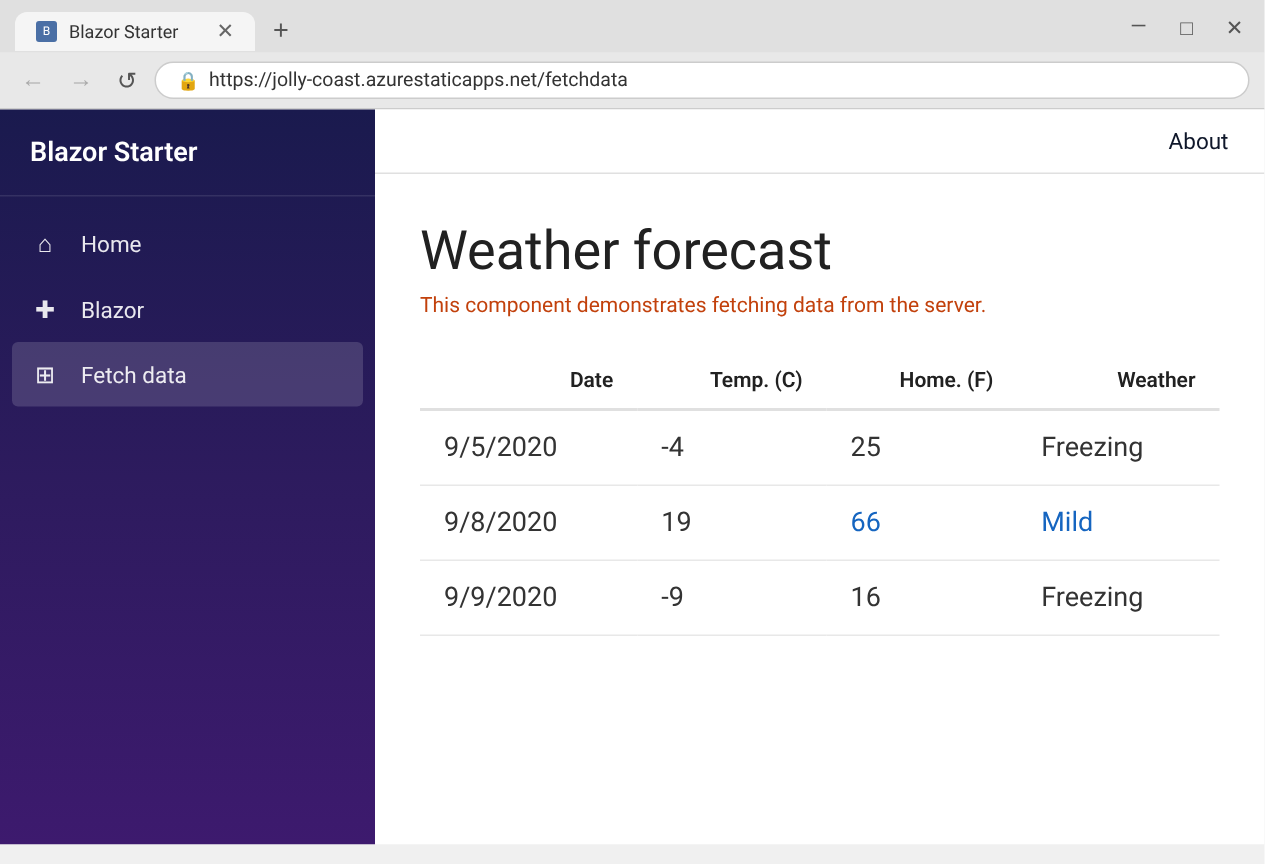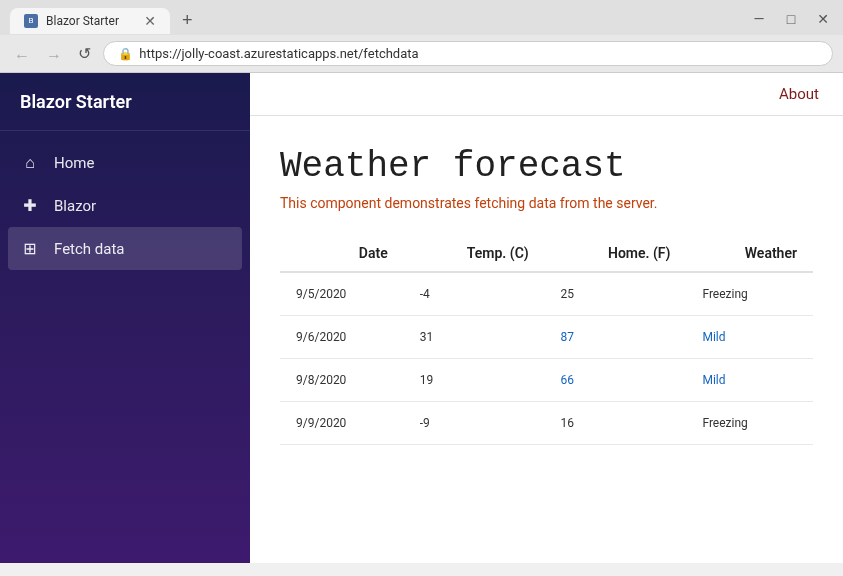--- a/index.html
+++ b/index.html
@@ -157,34 +157,33 @@
       overflow: auto;
     }
     .top-bar {
       display: flex;
       justify-content: flex-end;
       padding: 12px 24px;
       border-bottom: 1px solid #e0e0e0;
       background: white;
     }
     .about-link {
-      color: #7f1d1d;
+      color: #0f172a;
       font-size: 15px;
       cursor: pointer;
       text-decoration: none;
     }
     .content-area {
       padding: 30px 30px;
     }
     .page-title {
       font-size: 36px;
       font-weight: 400;
       color: #212121;
       margin-bottom: 8px;
-      font-family: Liberation Mono, monospace;
     }
     .page-subtitle {
       color: #c2410c;
       font-size: 14px;
       margin-bottom: 24px;
     }
 
     
     .data-table {
       width: 100%;
@@ -193,21 +192,21 @@
     .data-table th {
       text-align: right;
       padding: 10px 16px;
       font-weight: 600;
       font-size: 14px;
       color: #212121;
       border-bottom: 2px solid #e0e0e0;
     }
     .data-table td {
       padding: 14px 16px;
-      font-size: 12px;
+      font-size: 18px;
       color: #333;
       border-bottom: 1px solid #e8e8e8;
     }
     .data-table td.highlight {
       color: #1565c0;
     }
     .data-table td.date-col {
       color: #333;
     }
   </style>
@@ -279,26 +278,20 @@
           </tr>
         </thead>
         <tbody id="table-body">
         <tr>
               <td class="date-col">9/5/2020</td>
               <td>-4</td>
               <td>25</td>
               <td>Freezing</td>
             </tr>
             <tr>
-              <td class="date-col">9/6/2020</td>
-              <td>31</td>
-              <td class="highlight">87</td>
-              <td class="highlight">Mild</td>
-            </tr>
-            <tr>
               <td class="date-col">9/8/2020</td>
               <td>19</td>
               <td class="highlight">66</td>
               <td class="highlight">Mild</td>
             </tr>
             <tr>
               <td class="date-col">9/9/2020</td>
               <td>-9</td>
               <td>16</td>
               <td>Freezing</td>

